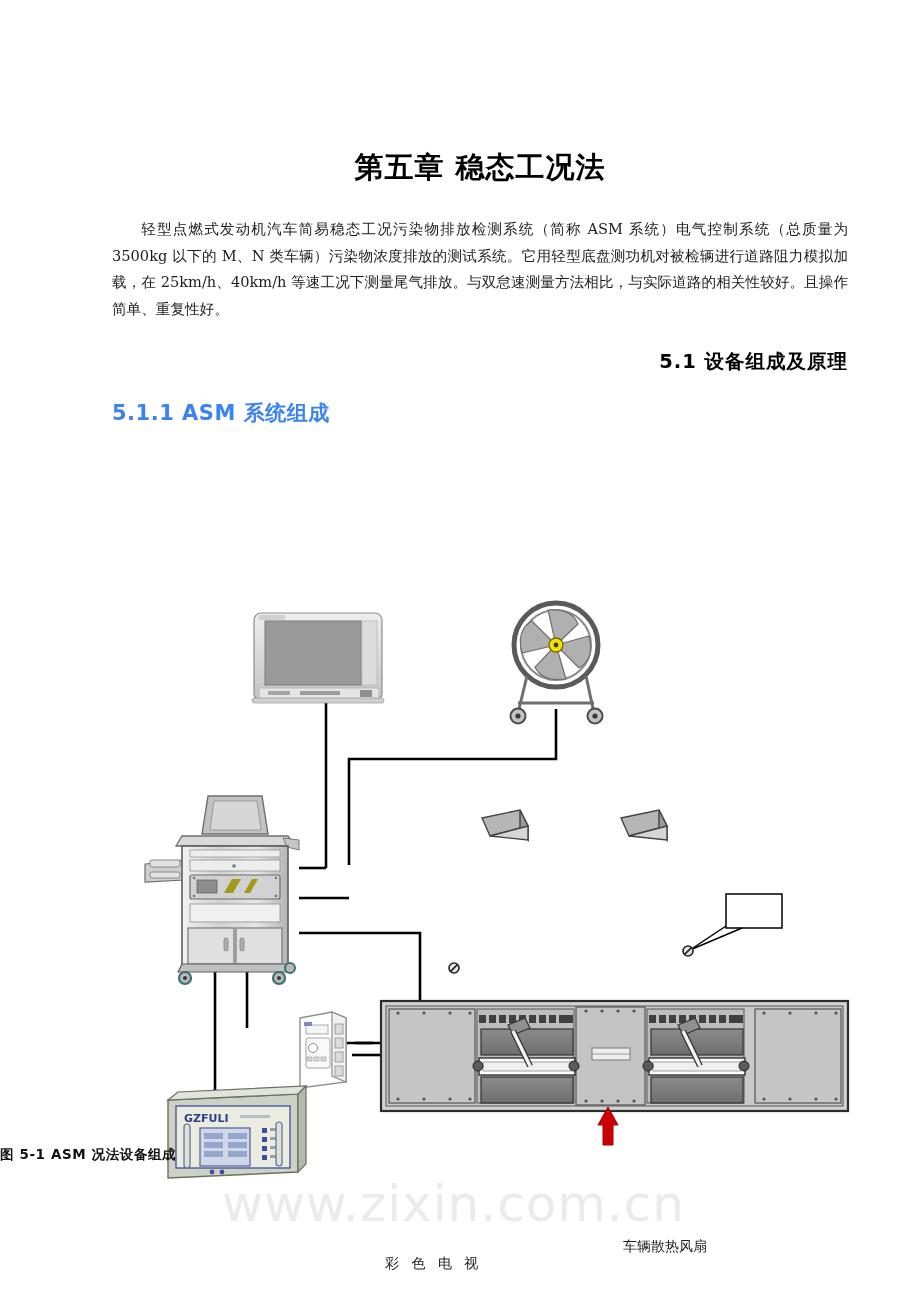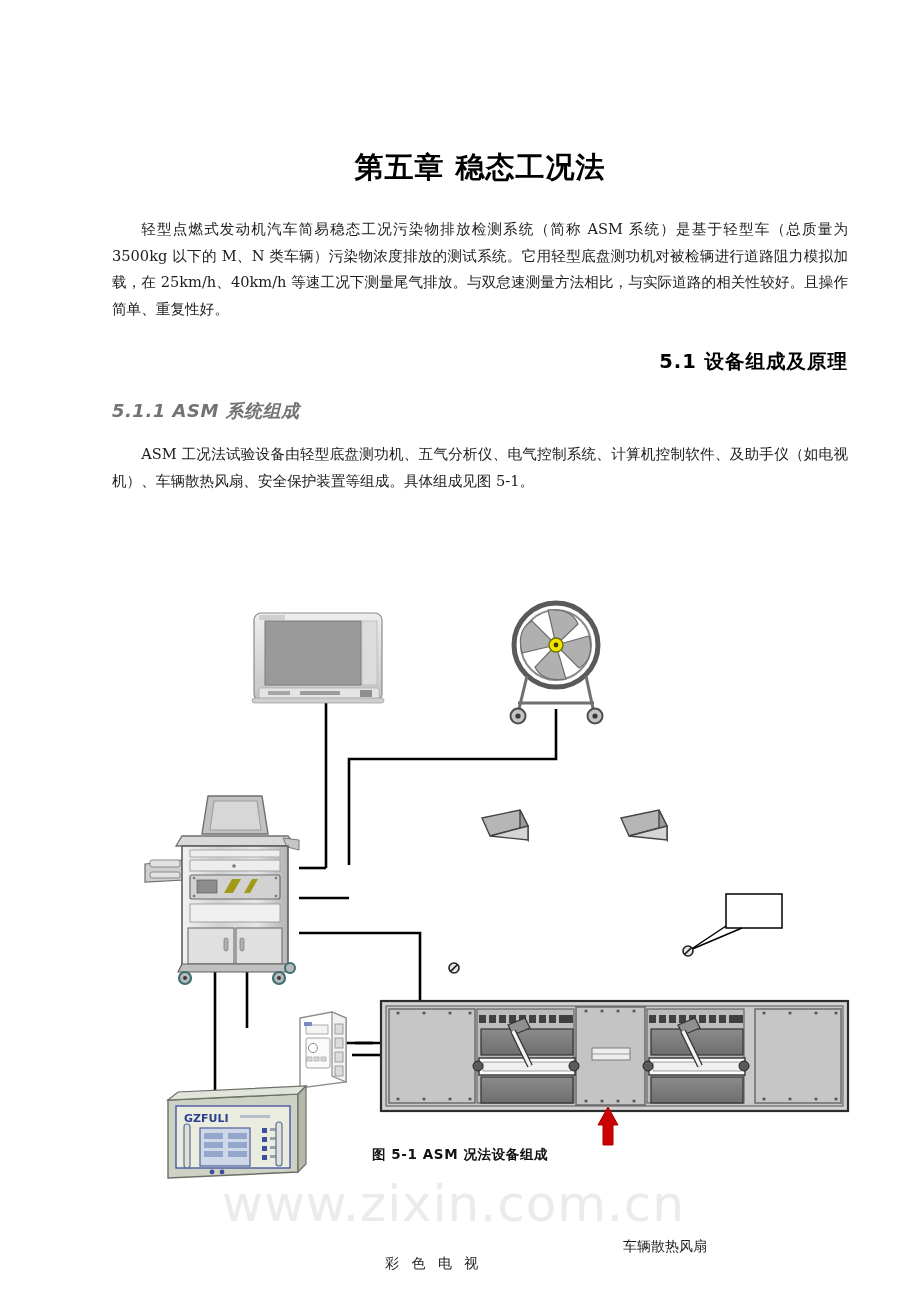--- a/index.html
+++ b/index.html
@@ -23,29 +23,29 @@
     font-family:"DejaVu Serif","Liberation Serif",serif;
   }
   .p1{margin-top:28px;}
   .p2{margin-top:0px;}
 
   .h2{
     text-align:right;font-size:19.5px;font-weight:bold;margin-top:26px;
     font-family:"DejaVu Sans","Liberation Sans",sans-serif;letter-spacing:1px;color:#000;
   }
   .h3{
-    text-align:left;font-size:18px;font-weight:bold;margin-top:24px;
-    font-family:"DejaVu Sans","Liberation Sans",sans-serif;letter-spacing:.5px;color:#737373;font-style:italic;
+    text-align:left;font-size:21px;font-weight:bold;margin-top:24px;
+    font-family:"DejaVu Sans","Liberation Sans",sans-serif;letter-spacing:.5px;color:#3b82f6;
   }
   .p3{margin-top:18px;}
 
   
   .figure{position:absolute;left:0;top:588px;width:920px;height:600px;}
   .fig-cap{
-    position:absolute;left:0;top:1146px;width:920px;text-align:center;
+    position:absolute;left:0;top:1146px;width:920px;text-align:left;
     font-size:13.5px;font-weight:bold;letter-spacing:.6px;
     font-family:"DejaVu Sans","Liberation Sans",sans-serif;color:#111;
   }
 
   .wm{
     position:absolute;left:222px;top:587px;width:500px;
     font-family:"DejaVu Sans","Liberation Sans",sans-serif;
     font-size:50px;color:#eceaea;letter-spacing:1px;white-space:nowrap;
     user-select:none;
   }
@@ -56,24 +56,23 @@
 
   svg{position:absolute;left:0;top:0;overflow:visible;}
 </style>
 </head>
 <body>
 
 <div class="page">
 
   <div class="col">
     <div class="doc-title">第五章  稳态工况法</div>
-    <p class="para p1">轻型点燃式发动机汽车简易稳态工况污染物排放检测系统（简称 ASM 系统）是基于轻型车（总质量为 3500kg 以下的 M、N 类车辆）污染物浓度排放的测试系统。它用轻型底盘测功机对被检辆进行道路阻力模拟加载，在 25km/h、40km/h 等速工况下测量尾气排放。与双怠速测量方法相比，与实际道路的相关性较好。且操作简单、重复性好。</p>
+    <p class="para p1">轻型点燃式发动机汽车简易稳态工况污染物排放检测系统（简称 ASM 系统）电气控制系统（总质量为 3500kg 以下的 M、N 类车辆）污染物浓度排放的测试系统。它用轻型底盘测功机对被检辆进行道路阻力模拟加载，在 25km/h、40km/h 等速工况下测量尾气排放。与双怠速测量方法相比，与实际道路的相关性较好。且操作简单、重复性好。</p>
     <div class="h2">5.1  设备组成及原理</div>
     <div class="h3">5.1.1 ASM 系统组成</div>
-    <p class="para p3">ASM 工况法试验设备由轻型底盘测功机、五气分析仪、电气控制系统、计算机控制软件、及助手仪（如电视机）、车辆散热风扇、安全保护装置等组成。具体组成见图 5-1。</p>
   </div>
 
   <div class="figure">
 
     <div class="wm">www.zixin.com.cn</div>
 
     <svg width="920" height="600" viewBox="0 0 920 600">
       <defs>
         <linearGradient id="gMetal" x1="0" y1="0" x2="1" y2="0">
           <stop offset="0" stop-color="#f2f2f2"></stop>

